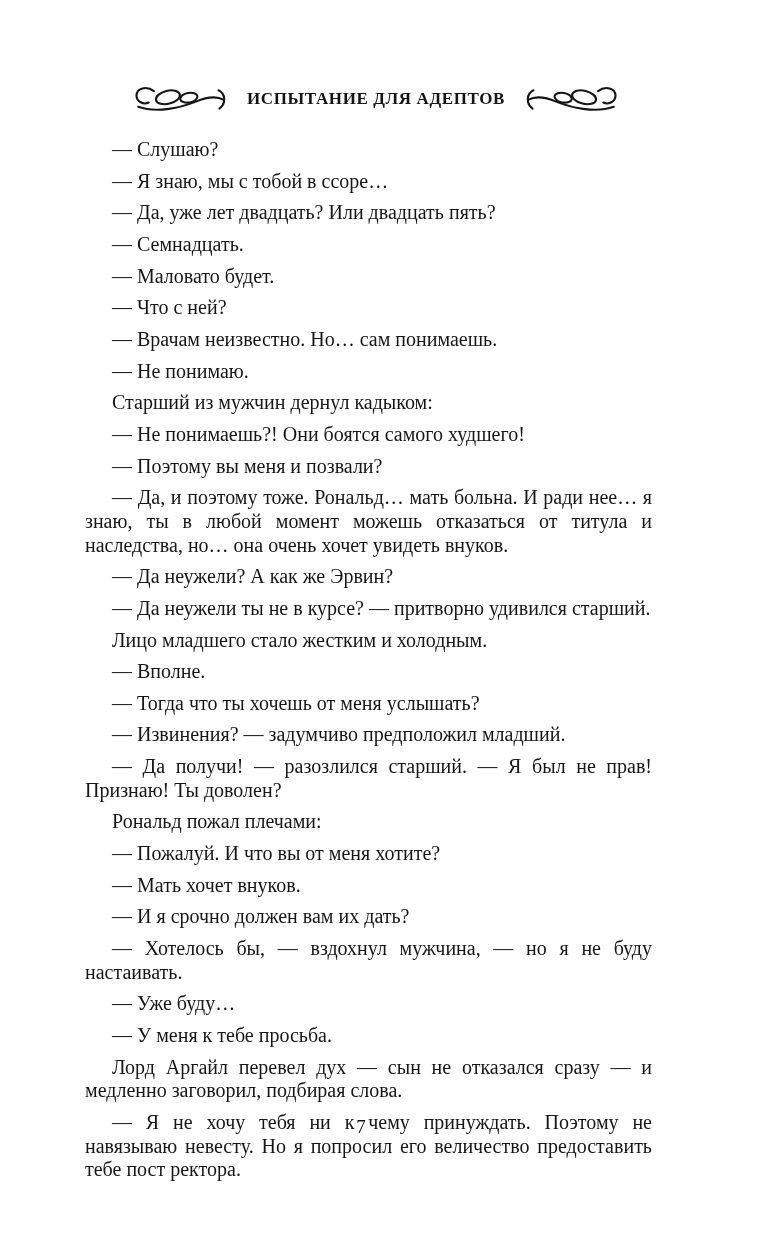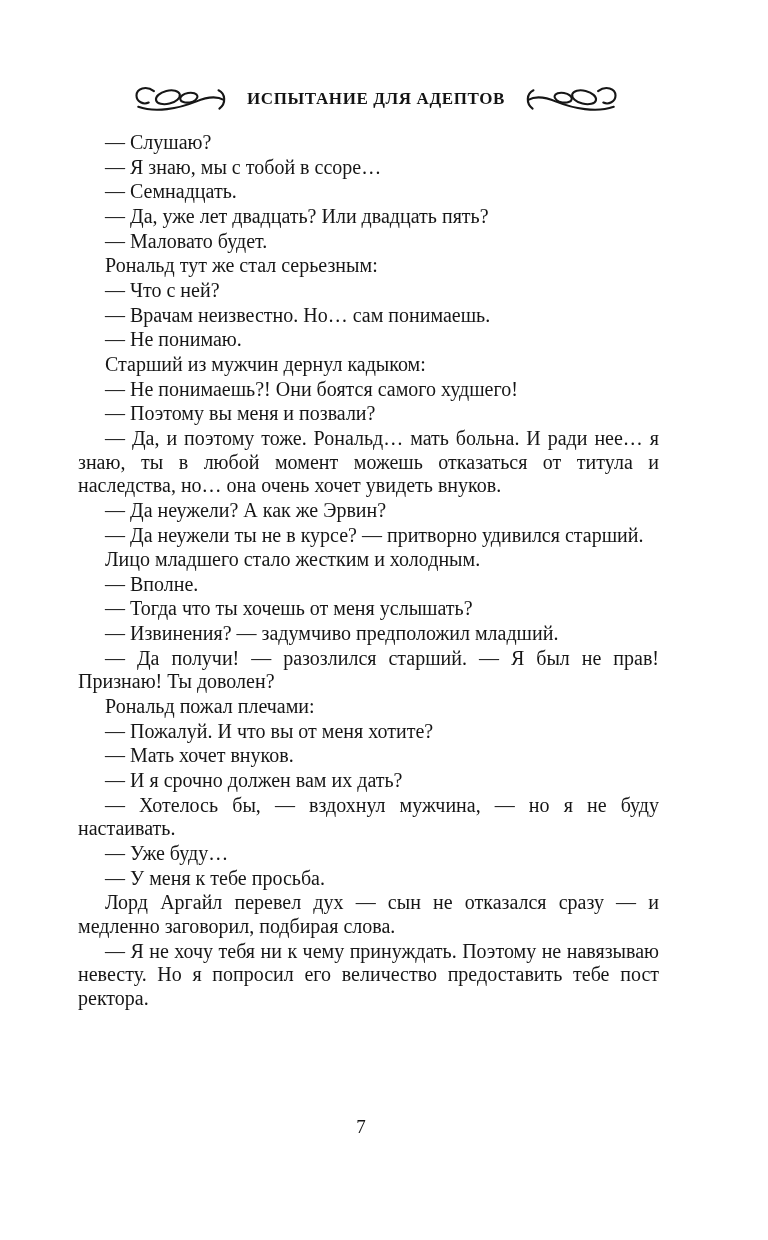--- a/index.html
+++ b/index.html
@@ -42,21 +42,21 @@
     position: absolute;
     top: 130px;
     left: 77px;
     width: 583px;
     font-size: 20px;
     line-height: 23.65px;
     text-align: justify;
     text-justify: inter-word;
   }
   .text-block p {
-    margin: 1px;
+    margin: 8px;
     text-indent: 27px;
     hyphens: auto;
     -webkit-hyphens: auto;
   }
   .page-footer {
     position: absolute;
     top: 1116px;
     left: 0;
     width: 722px;
     text-align: center;
@@ -87,24 +87,23 @@
         <ellipse cx="64" cy="15.5" rx="10" ry="5.5" transform="rotate(-10 64 15.5)"></ellipse>
         <path d="M6 26 C26 33 52 28 72 20 C86 14 97 14 104 18"></path>
         <path d="M98 7 C106 11 107 22 99 28"></path>
       </svg>
     </span>
   </header>
 
   <main class="text-block" id="text-block">
       <p>— Слушаю?</p>
       <p>— Я знаю, мы с тобой в ссоре…</p>
+      <p>— Да, уже лет двадцать? Или двадцать пять?</p>
       <p>— Семнадцать.</p>
-      <p>— Да, уже лет двадцать? Или двадцать пять?</p>
       <p>— Маловато будет.</p>
-      <p>Рональд тут же стал серьезным:</p>
       <p>— Что с ней?</p>
       <p>— Врачам неизвестно. Но… сам понимаешь.</p>
       <p>— Не понимаю.</p>
       <p>Старший из мужчин дернул кадыком:</p>
       <p>— Не понимаешь?! Они боятся самого худшего!</p>
       <p>— Поэтому вы меня и позвали?</p>
       <p>— Да, и поэтому тоже. Рональд… мать больна. И ради нее… я знаю, ты в любой момент можешь отказаться от титула и наследства, но… она очень хочет увидеть внуков.</p>
       <p>— Да неужели? А как же Эрвин?</p>
       <p>— Да неужели ты не в курсе? — притворно удивился старший.</p>
       <p>Лицо младшего стало жестким и холодным.</p>

